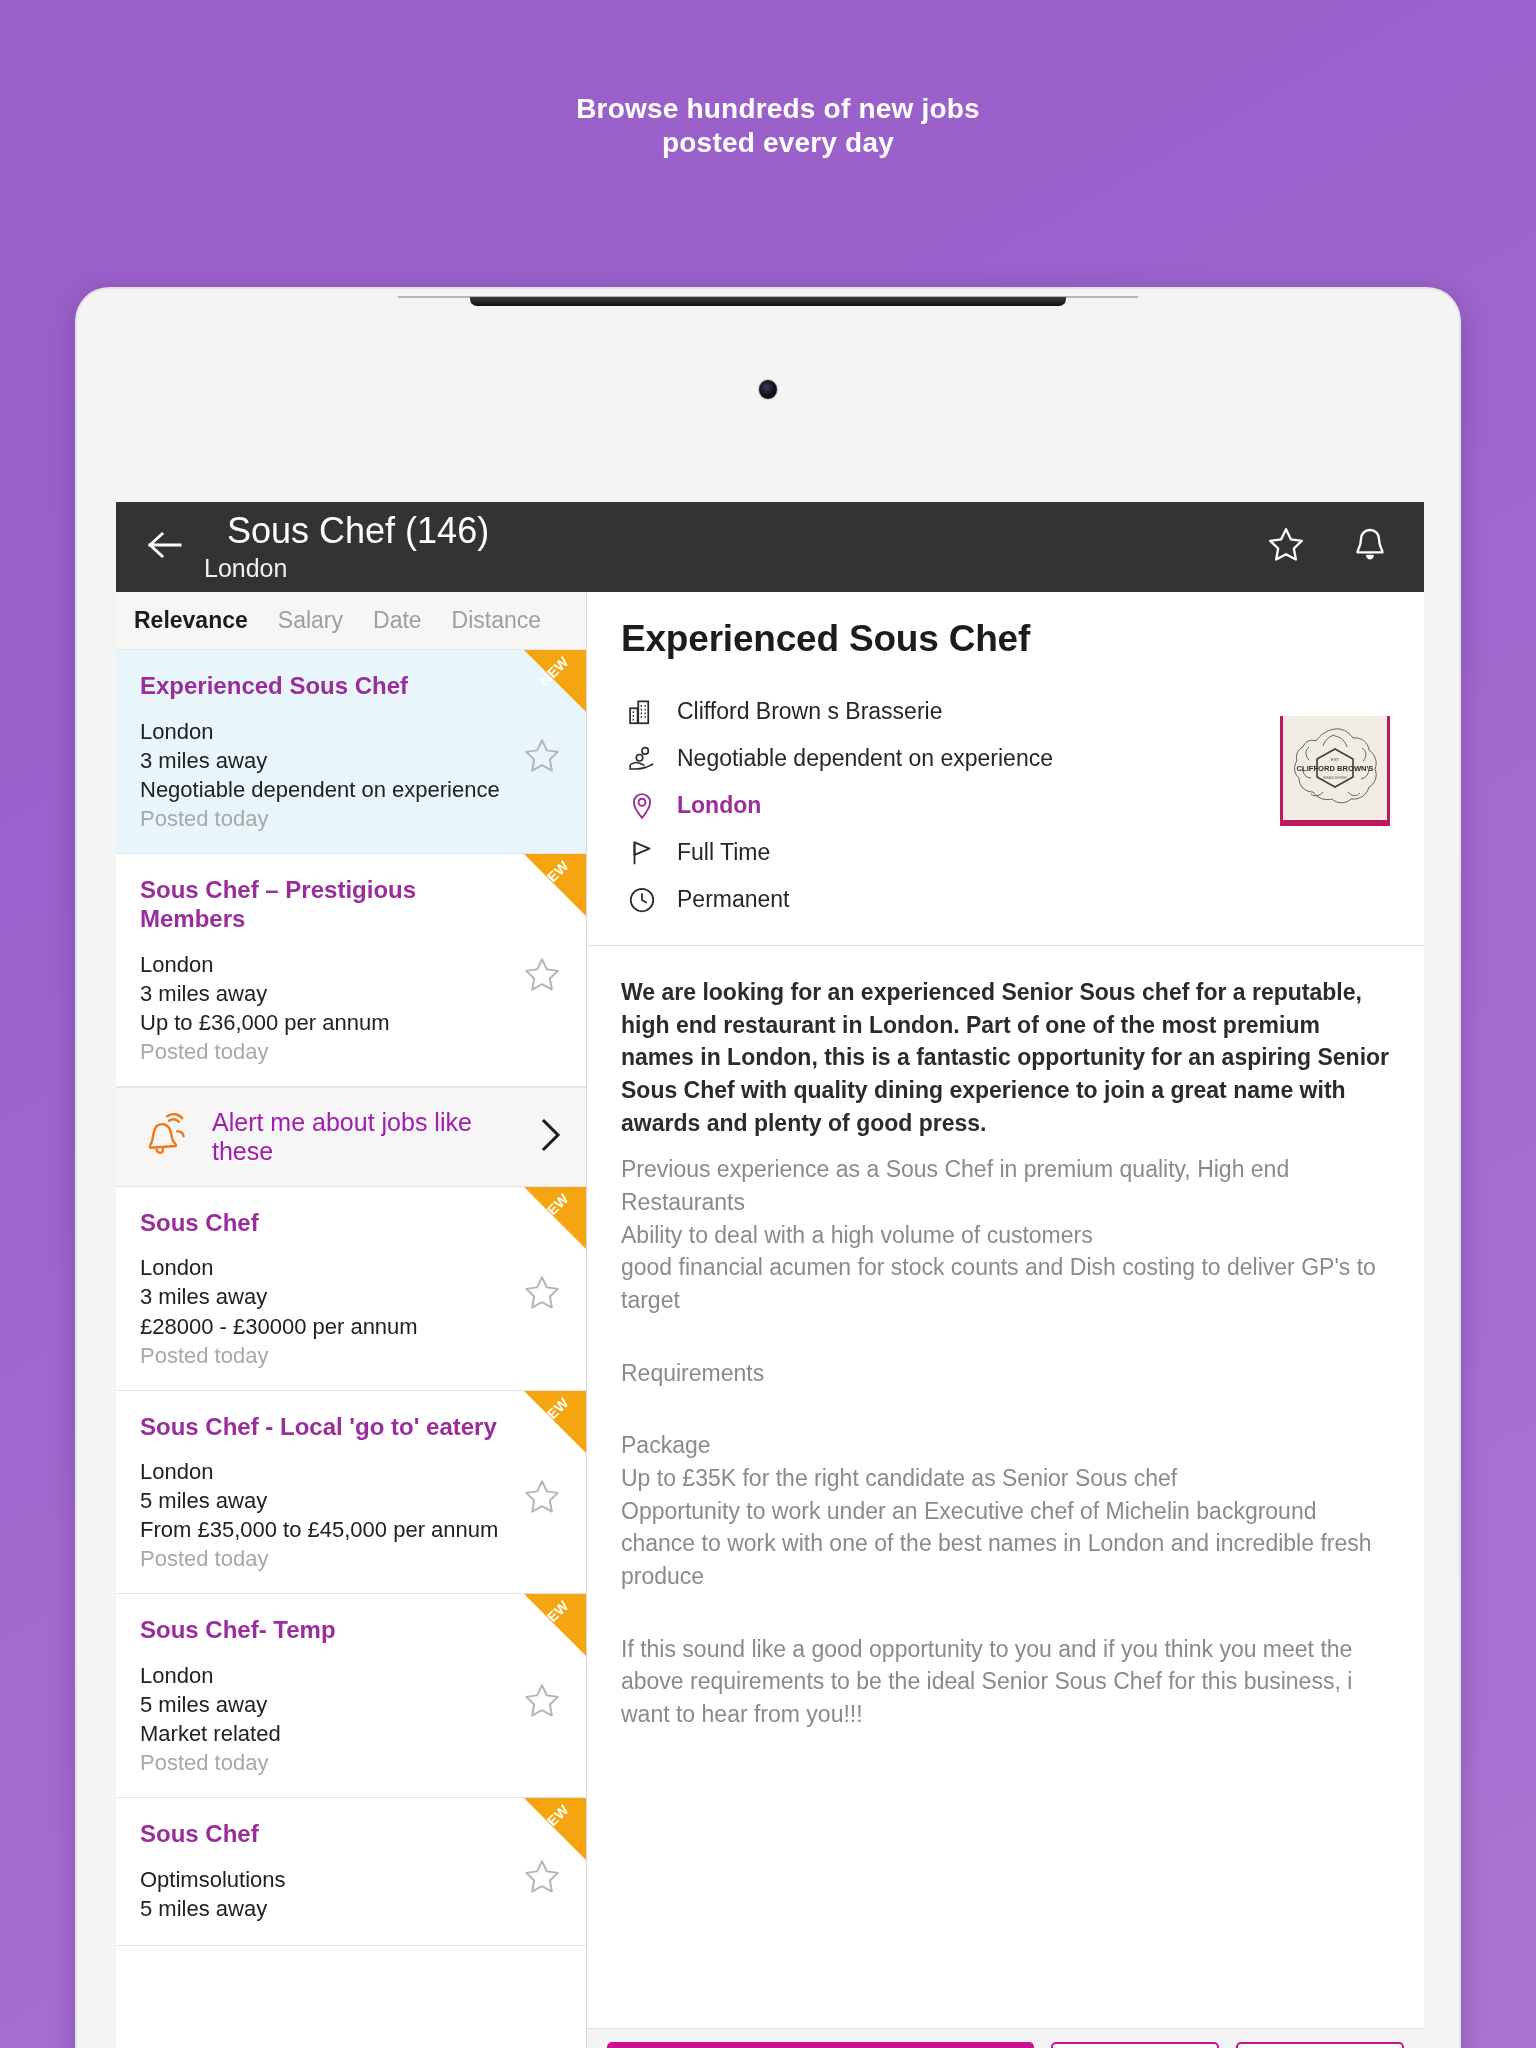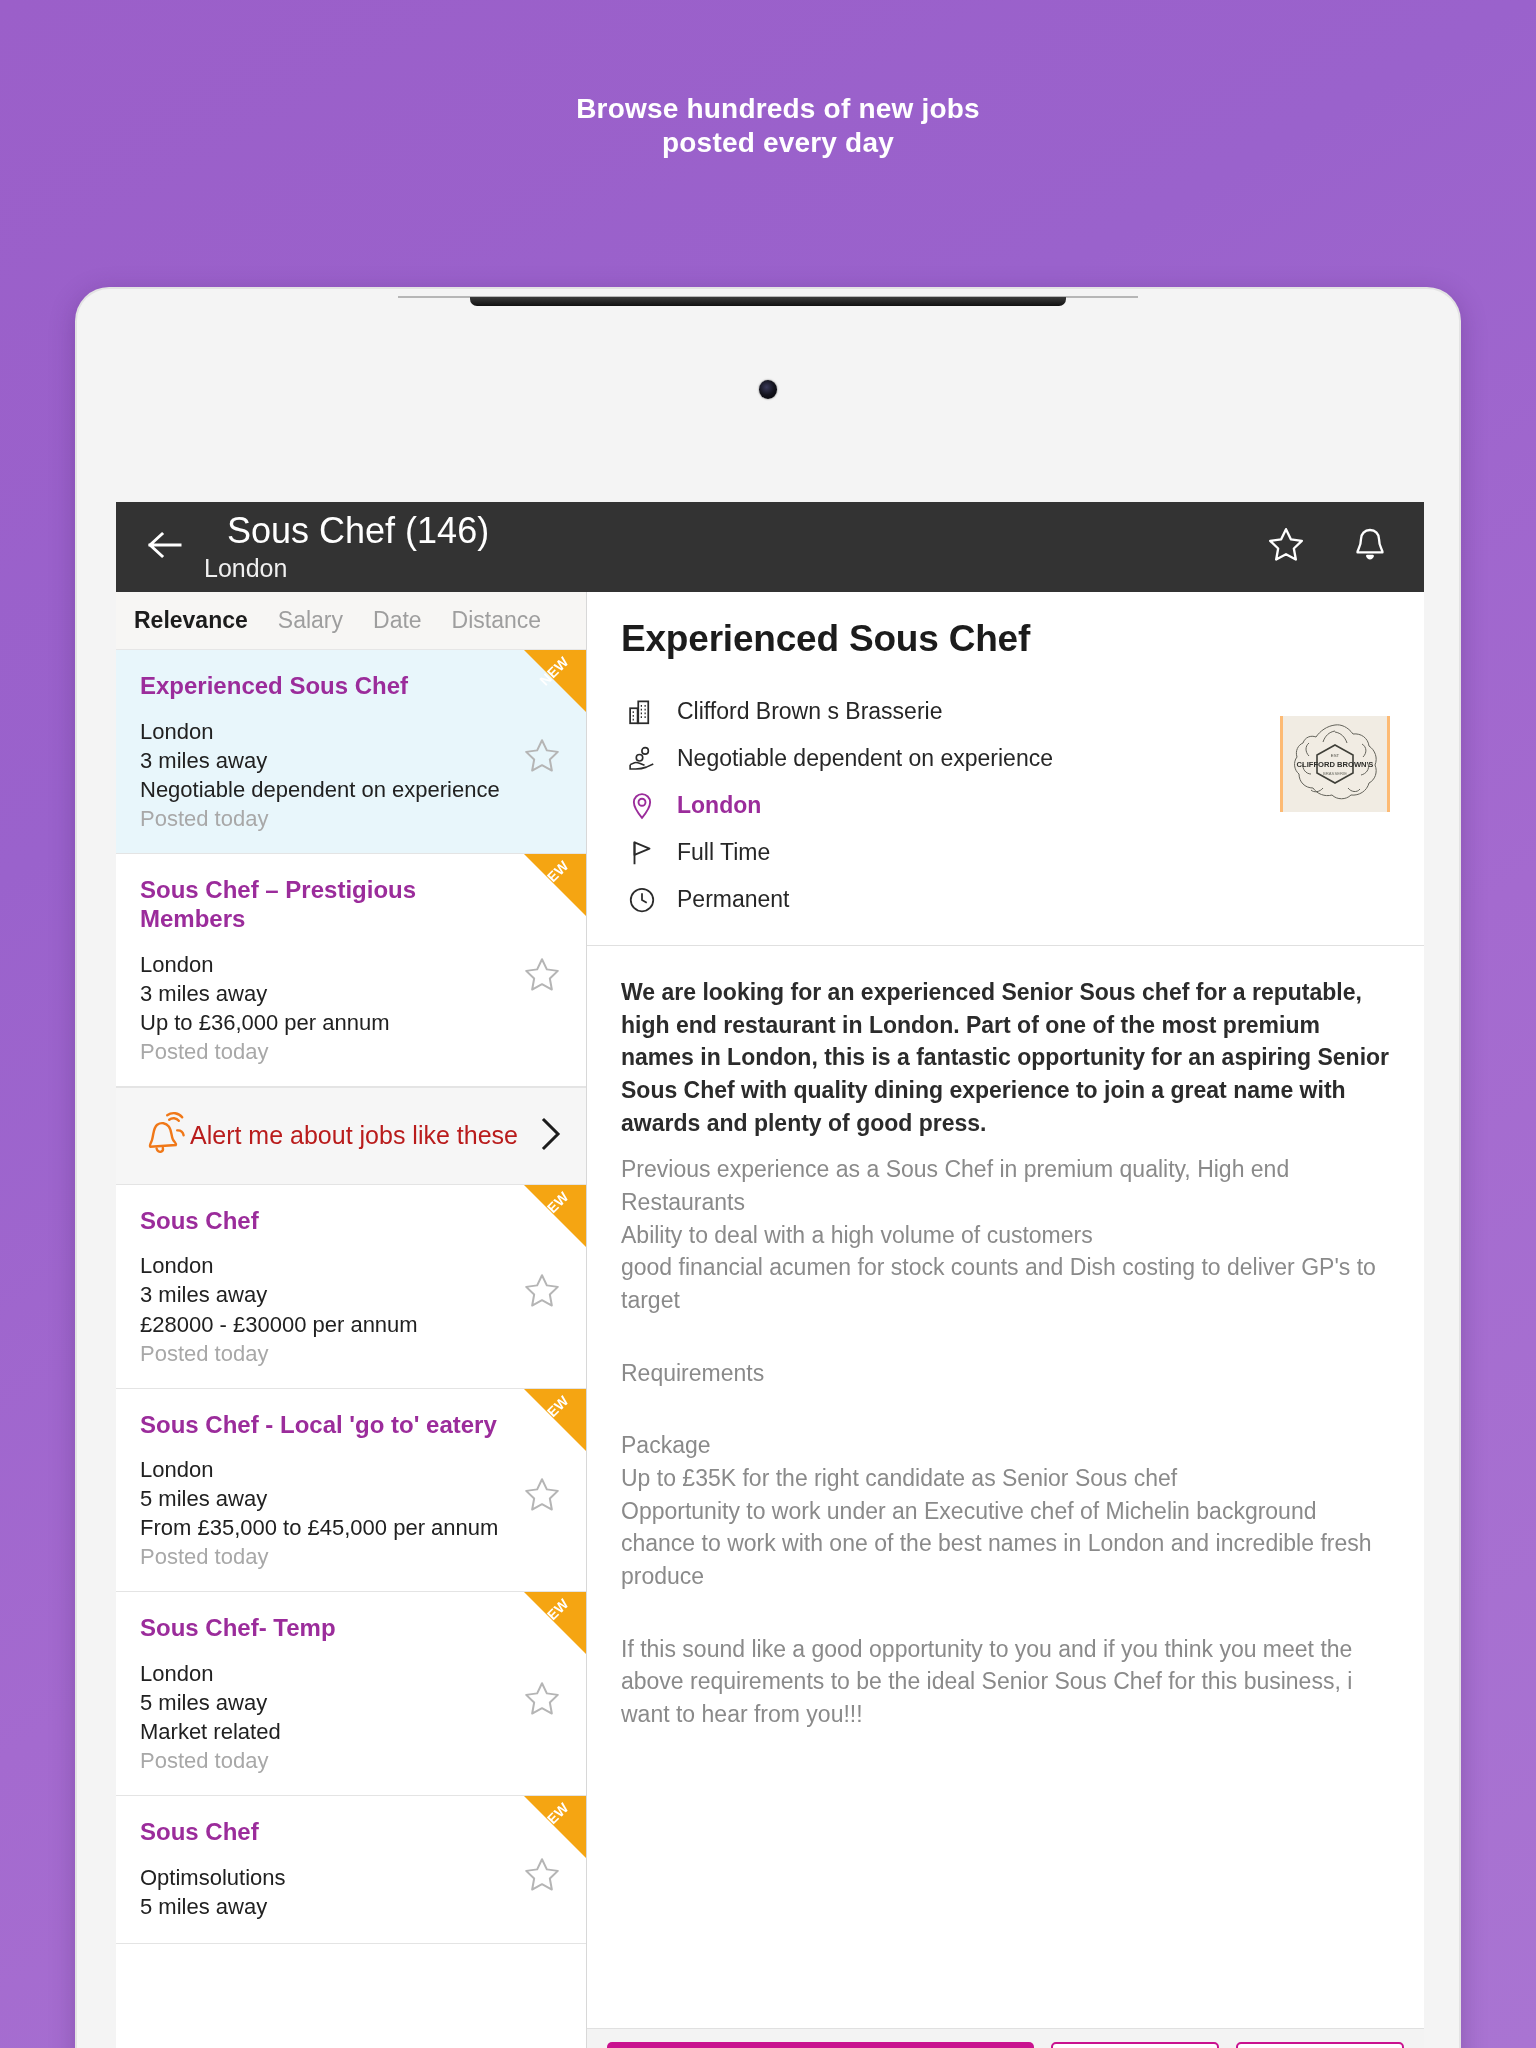--- a/index.html
+++ b/index.html
@@ -197,21 +197,22 @@
     align-items: center;
     padding: 20px 22px;
     background: #f6f6f6;
     border-bottom: 1px solid #e4e4e4;
     border-top: 1px solid #e4e4e4;
     min-height: 86px;
   }
   .alert-label {
     flex: 1 1 auto;
     font-size: 25px;
-    color: #b91c1c;
+    color: #a21caf;
+    margin-left: 22px;
   }
 
   
   .detailpane {
     flex: 1 1 auto;
     background: #ffffff;
     display: flex;
     flex-direction: column;
     min-width: 0;
     overflow: hidden;
@@ -238,25 +239,25 @@
   }
   .fact-ico {
     width: 42px;
     flex: 0 0 42px;
     display: flex; align-items: center; justify-content: center;
   }
   .fact-text { font-size: 23px; color: #262626; margin-left: 14px; }
   .fact-text.accent { color: #9B2C9B; font-weight: bold; }
 
   .company-logo {
-    width: 110px; height: 96px;
+    width: 110px; height: 110px;
     flex: 0 0 110px;
-    background: #fdba74;
+    background: #be185d;
     margin-top: 28px;
-    display: flex; align-items: center; justify-content: center;
+    display: flex; justify-content: center;
     overflow: hidden;
   }
 
   .detail-body {
     padding: 30px 34px 20px 34px;
     flex: 1 1 auto;
     overflow: hidden;
     min-height: 0;
   }
   .desc-lead {

